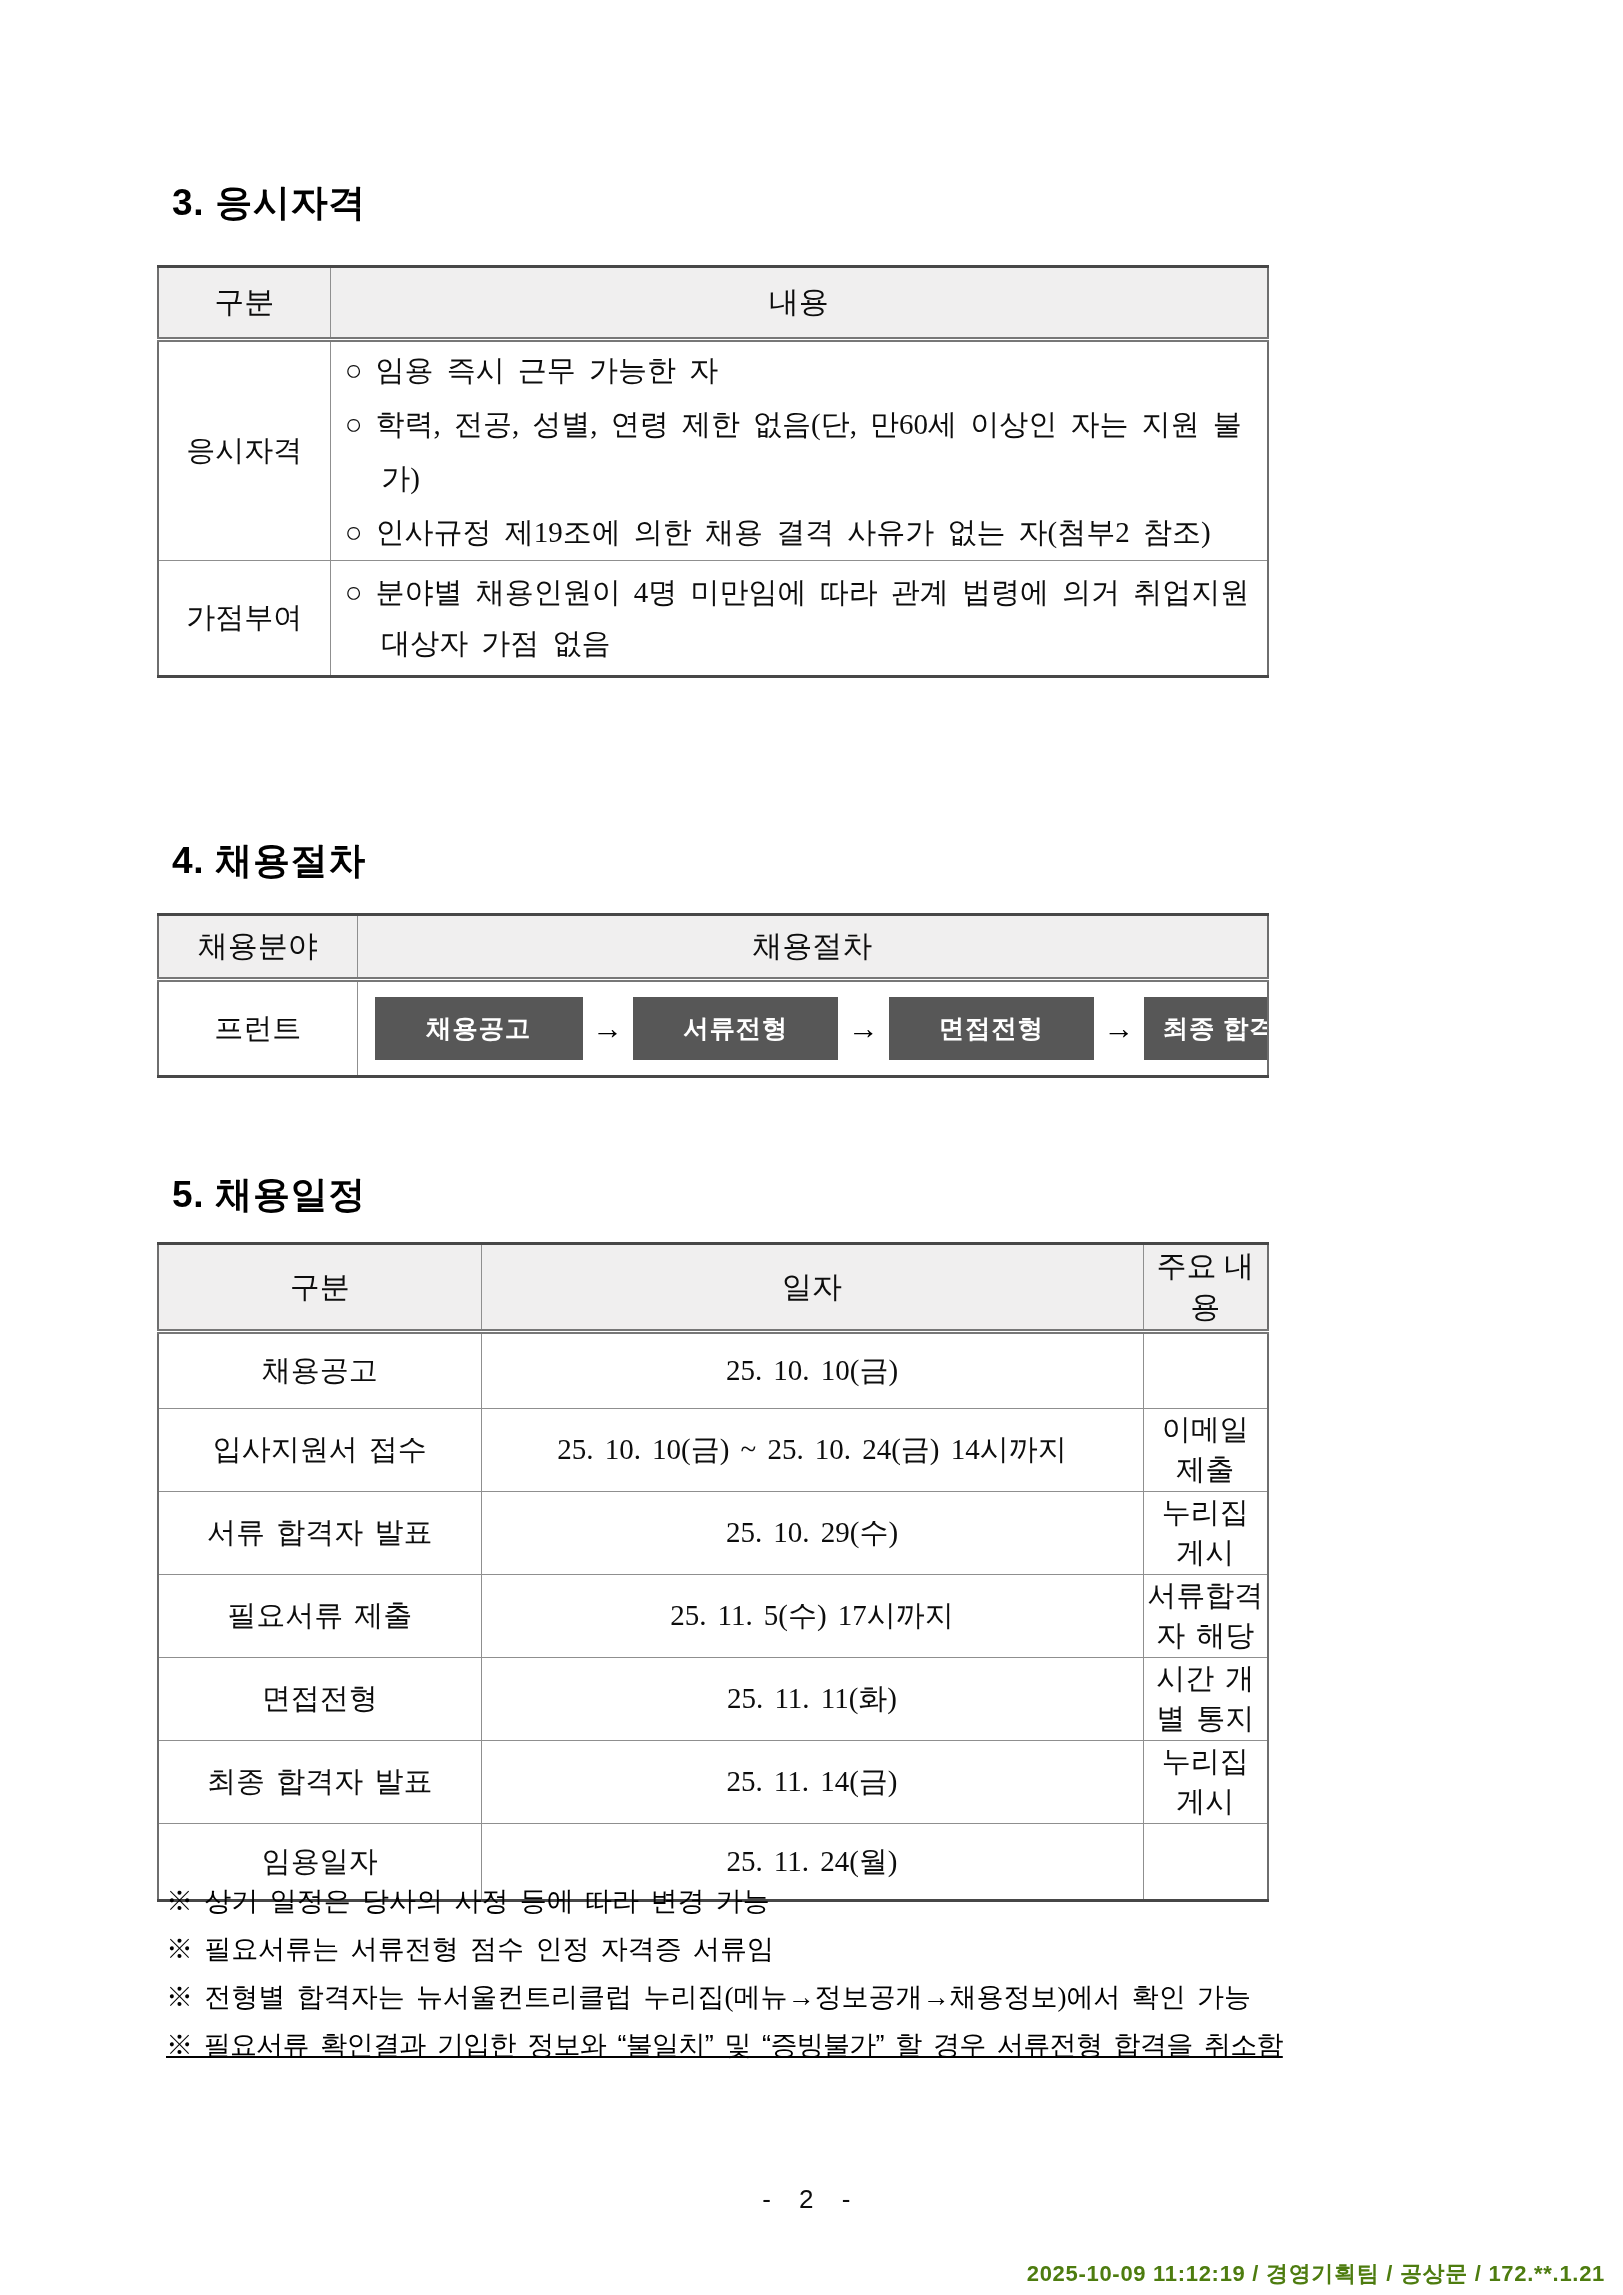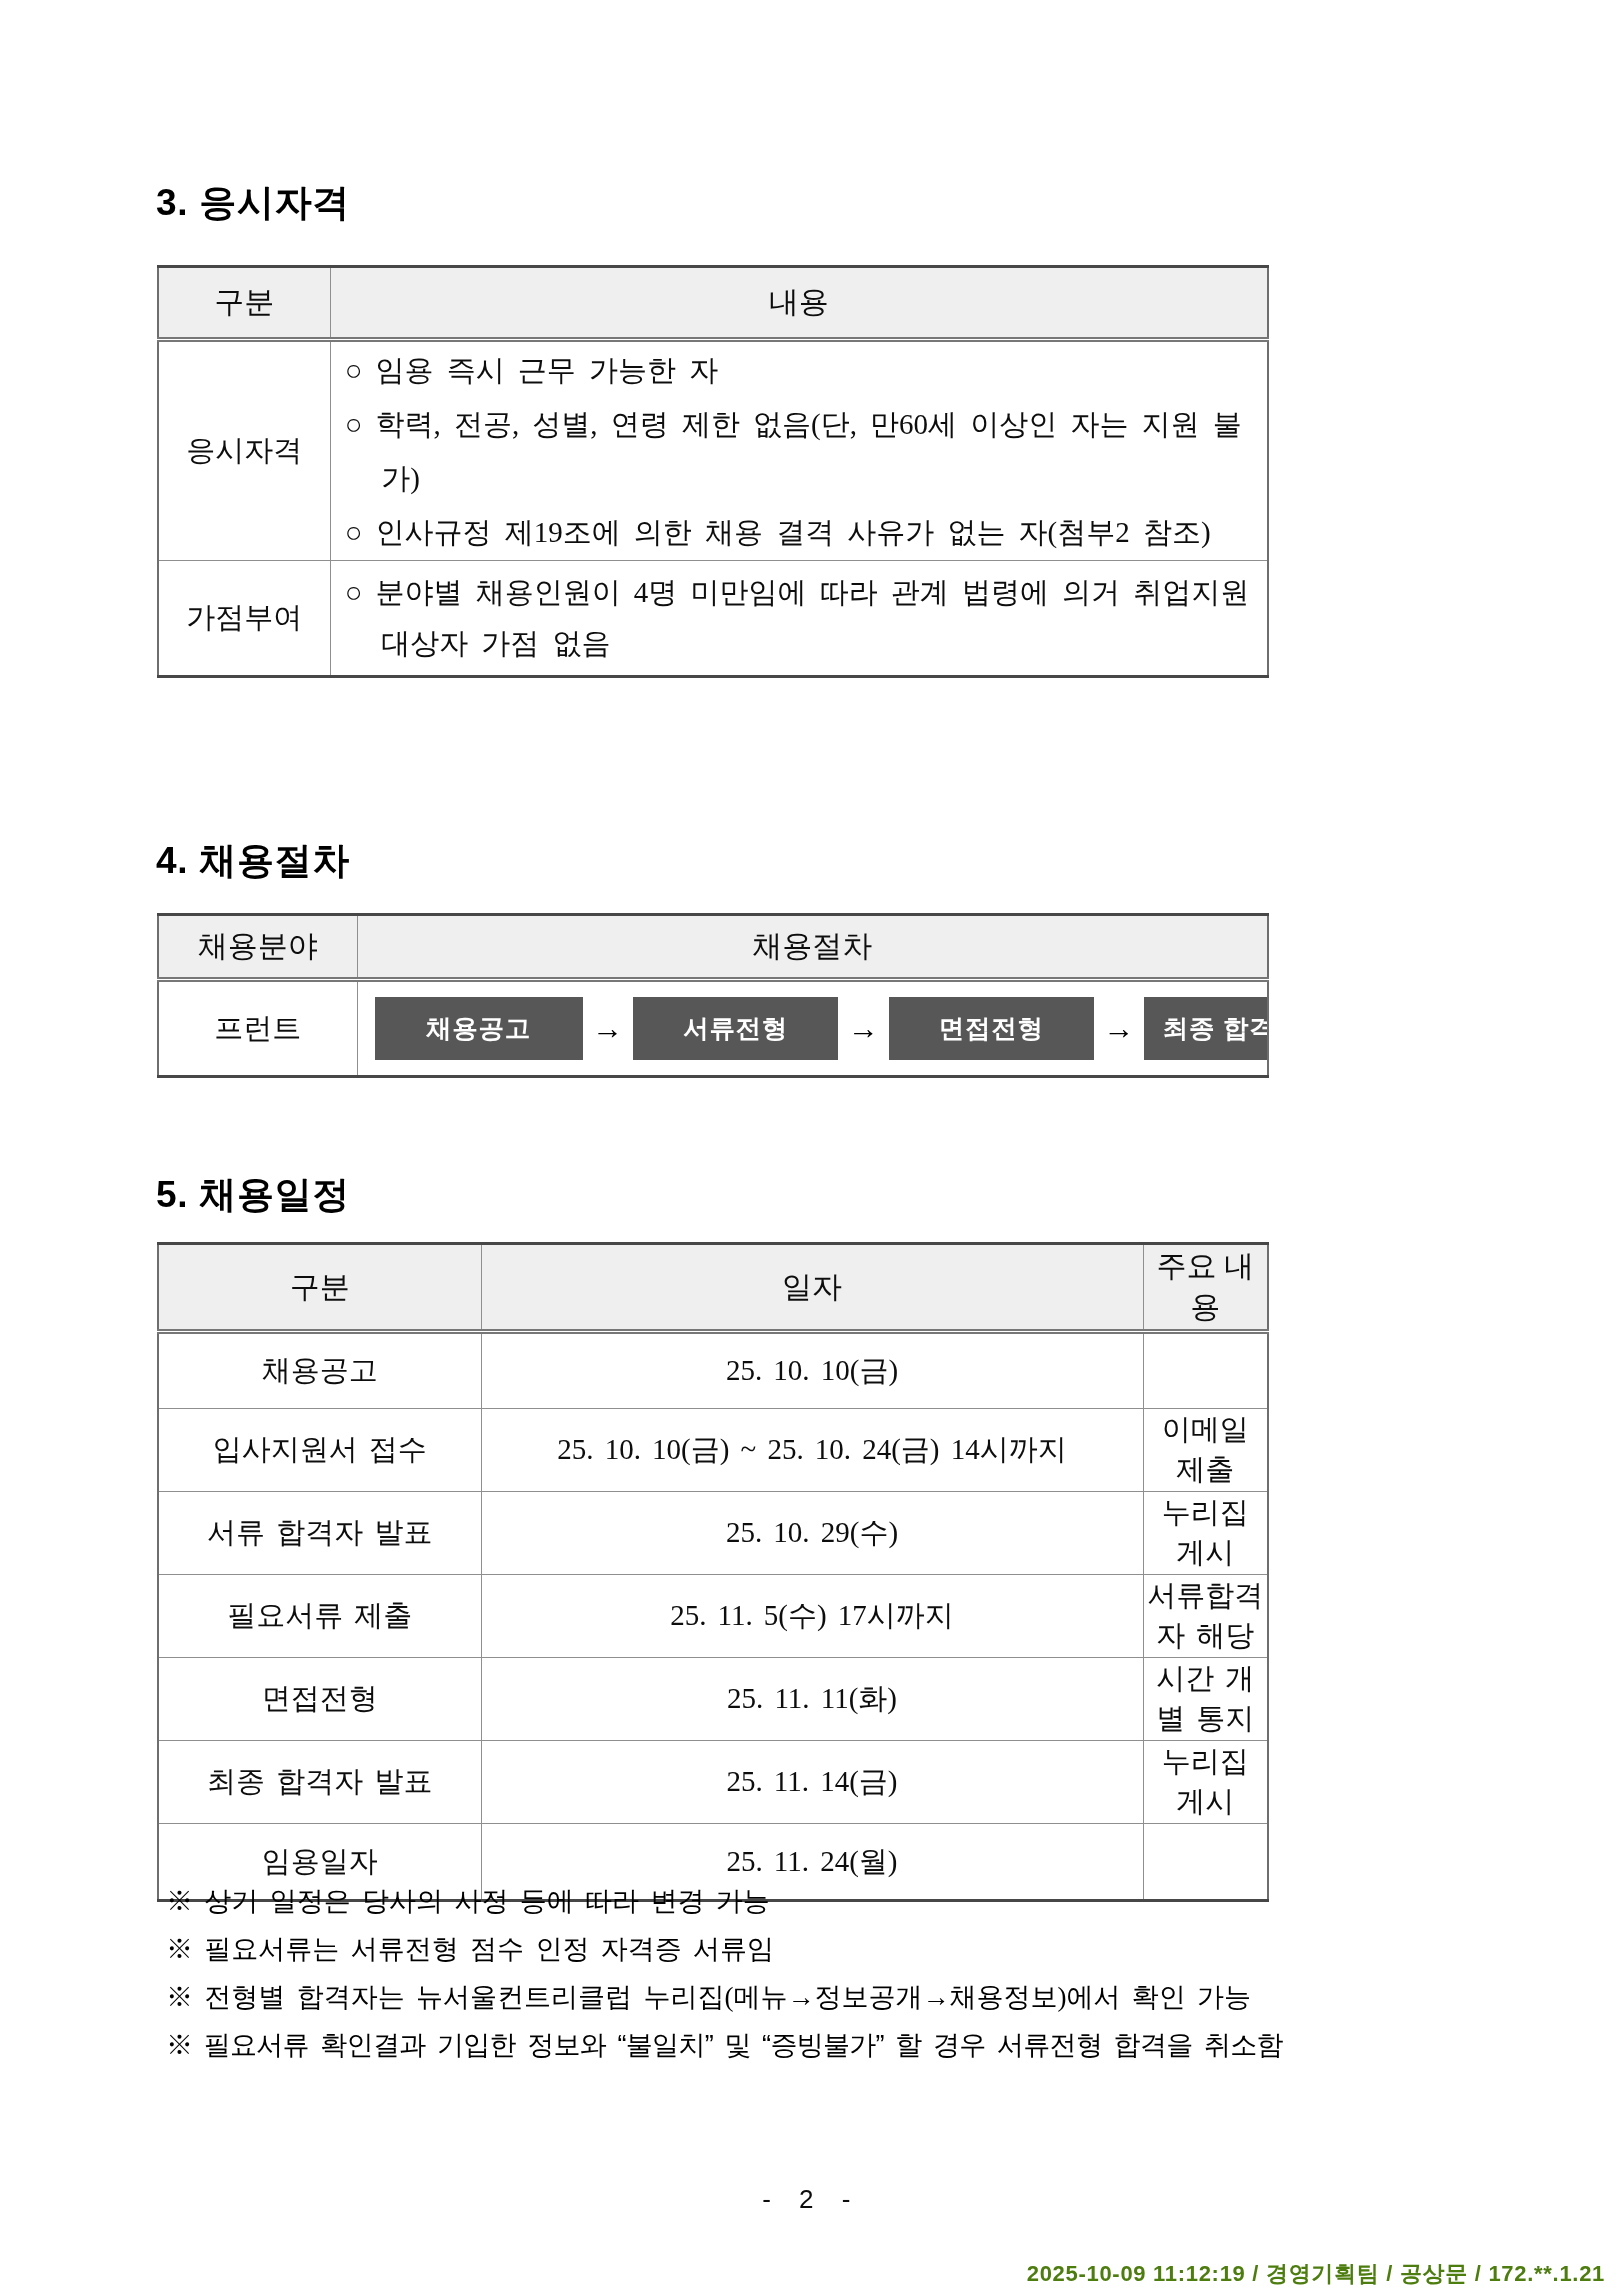--- a/index.html
+++ b/index.html
@@ -5,21 +5,21 @@
   html,body { margin:0; padding:0; background:#ffffff; }
   .page {
     position:relative;
     width:1623px; height:2295px;
     background:#ffffff;
     color:#0d0d0d;
     font-family:"Liberation Serif", serif;
     overflow:hidden;
   }
   .sec-title {
-    position:absolute; left:156px;
+    position:absolute; left:172px;
     font-family:"Liberation Sans", sans-serif;
     font-weight:900;
     font-size:37px;
     letter-spacing:0.7px;
     color:#000;
   }
   
   table.tbl {
     position:absolute; left:157px;
     border-collapse:collapse;
@@ -66,21 +66,21 @@
     flex:0 0 auto;
   }
   
   table.tbl td.c { text-align:center; word-spacing:3.9px; }
   
   .notes {
     position:absolute; left:166px; top:1877px; width:1361px;
     font-size:27px; line-height:48px; word-spacing:4.6px;
     color:#000;
   }
-  .note-sans { font-family:"Liberation Sans", sans-serif; letter-spacing:-0.7px; }
+  .note-sans { font-family:"Liberation Sans", sans-serif; letter-spacing:-0.7px;text-decoration:underline; }
   
   .pagenum {
     position:absolute; top:2184px; left:0; width:1623px;
     text-align:center; font-size:26px; letter-spacing:10.5px;
     font-family:"Liberation Sans", sans-serif;
   }
   .stamp {
     position:absolute; top:2259px; right:18px;
     font-family:"Liberation Sans", sans-serif;
     font-size:22px; letter-spacing:0.7px;

